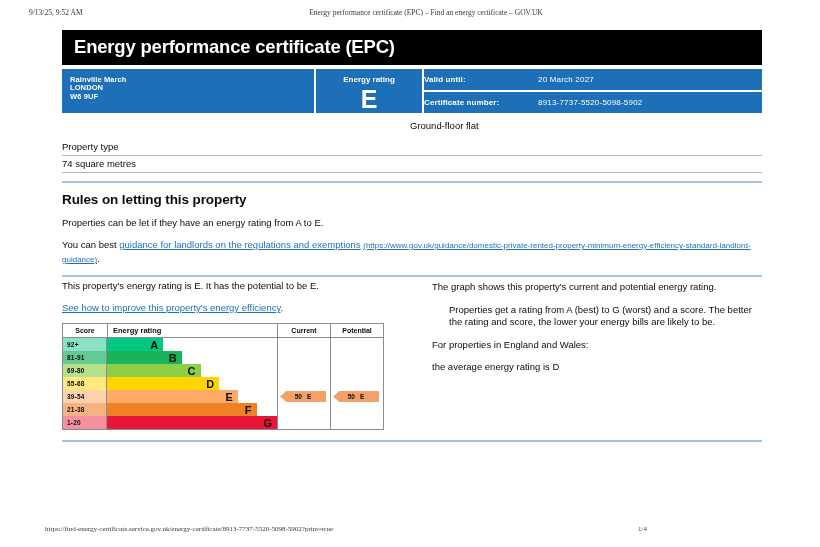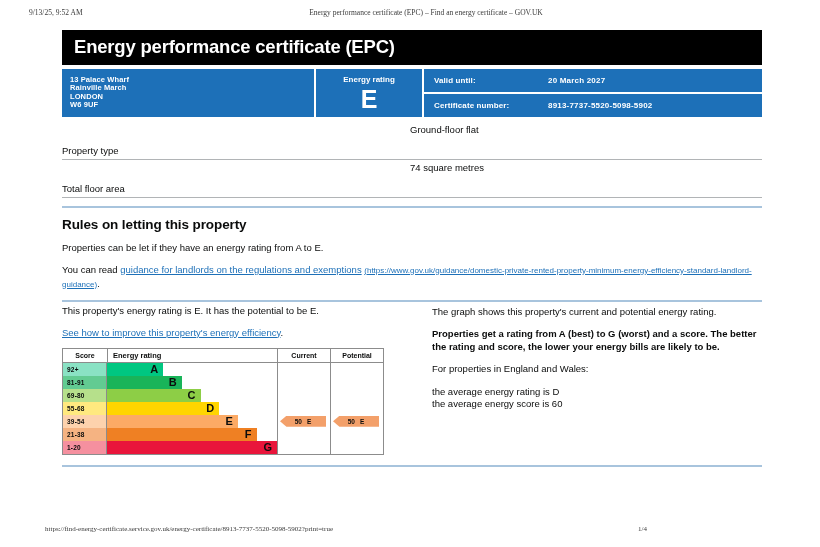--- a/index.html
+++ b/index.html
@@ -129,32 +129,32 @@
     display: flex;
     flex-direction: column;
     gap: 2px;
   }
   .sum-meta-row {
     background: #1d70b8;
     color: #ffffff;
     flex: 1;
     display: flex;
     align-items: center;
-    padding-left: 10px;
+    padding-left: 0;
     box-sizing: border-box;
   }
   .sum-meta-row .mk {
     font-size: 8px;
     font-weight: bold;
     width: 114px;
     letter-spacing: 0.1px;
   }
   .sum-meta-row .mv {
     font-size: 8px;
-    font-weight: bold;
+    font-weight: normal;
     letter-spacing: 0.2px;
   }
 
   
   .detail-rows {
     margin-top: 5px;
   }
   .detail-row {
     display: flex;
     border-bottom: 1px solid #b1b4b6;
@@ -209,21 +209,22 @@
   .col-right {
     flex: 1;
     padding-top: 2px;
   }
   .col-right p {
     font-size: 9.5px;
     line-height: 12.5px;
     margin: 0 0 10px 0;
   }
   .col-right p.bold {
-    font-weight: bold;
+    font-weight: normal;
+    margin-left: 17px;
   }
   .col-right p.tight {
     margin-bottom: 0;
   }
 
   
   .epc-graph {
     margin-top: 6px;
     width: 322px;
     border: 1px solid #8c8c8c;
@@ -359,21 +360,20 @@
   <span class="ph-center">Energy performance certificate (EPC) – Find an energy certificate – GOV.UK</span>
 </div>
 
 <div class="page">
 
   <div class="epc-banner">Energy performance certificate (EPC)</div>
 
   <div class="summary">
 
     <div class="sum-address">
-      <div class="addr-line">13 Palace Wharf</div>
       <div class="addr-line">Rainville March</div>
       <div class="addr-line">LONDON</div>
       <div class="addr-line">W6 9UF</div>
     </div>
 
     <div class="sum-rating">
       <div class="rl">Energy rating</div>
       <div class="rv">E</div>
     </div>
 
@@ -389,31 +389,30 @@
     </div>
 
   </div>
 
   <div class="detail-rows">
     <div class="detail-row">
       <span class="dk">Property type</span>
       <span class="dv">Ground-floor flat</span>
     </div>
     <div class="detail-row">
-      <span class="dk">Total floor area</span>
       <span class="dv">74 square metres</span>
     </div>
   </div>
 
   <hr class="rule-thick">
 
   <h2 class="sect">Rules on letting this property</h2>
   <p class="body">Properties can be let if they have an energy rating from A to E.</p>
   <p class="body">
-    <span>You can read </span><a class="link" href="#">guidance for landlords on the regulations and exemptions</a> <span class="link-url">(https://www.gov.uk/guidance/domestic-private-rented-property-minimum-energy-efficiency-standard-landlord-guidance)</span><span>.</span>
+    <span>You can best </span><a class="link" href="#">guidance for landlords on the regulations and exemptions</a> <span class="link-url">(https://www.gov.uk/guidance/domestic-private-rented-property-minimum-energy-efficiency-standard-landlord-guidance)</span><span>.</span>
   </p>
 
   <hr class="rule-thick">
 
   <div class="cols">
 
     <div class="col-left">
       <p class="body">This property's energy rating is E. It has the potential to be E.</p>
       <p class="body">
         <a class="link" href="#">See how to improve this property's energy efficiency</a><span>.</span>
@@ -505,21 +504,20 @@
 
         </div>
       </div>
     </div>
 
     <div class="col-right">
       <p>The graph shows this property's current and potential energy rating.</p>
       <p class="bold">Properties get a rating from A (best) to G (worst) and a score. The better the rating and score, the lower your energy bills are likely to be.</p>
       <p>For properties in England and Wales:</p>
       <p class="tight">the average energy rating is D</p>
-      <p>the average energy score is 60</p>
     </div>
 
   </div>
 
   <hr class="bottom-rule">
 
 </div>
 
 <div class="print-footer">
   <span class="pf-left">https://find-energy-certificate.service.gov.uk/energy-certificate/8913-7737-5520-5098-5902?print=true</span>

